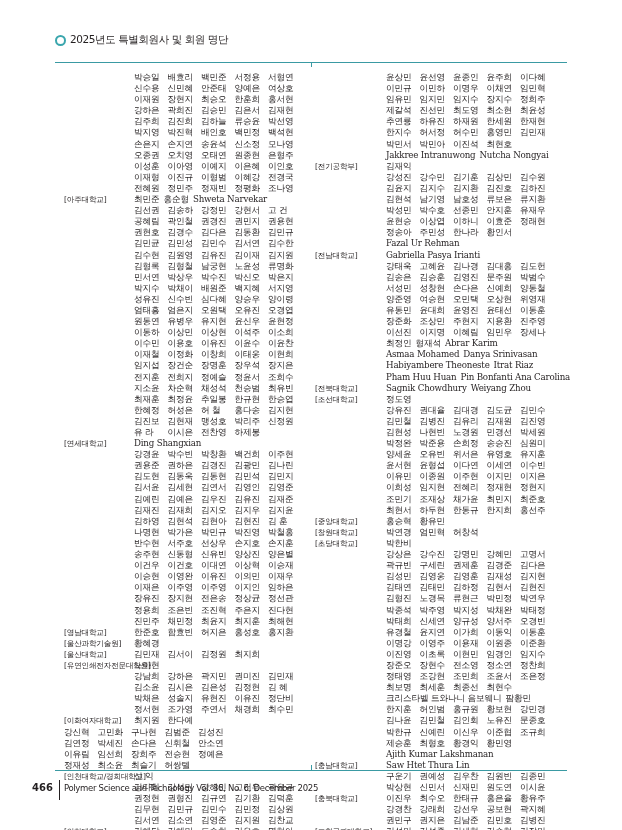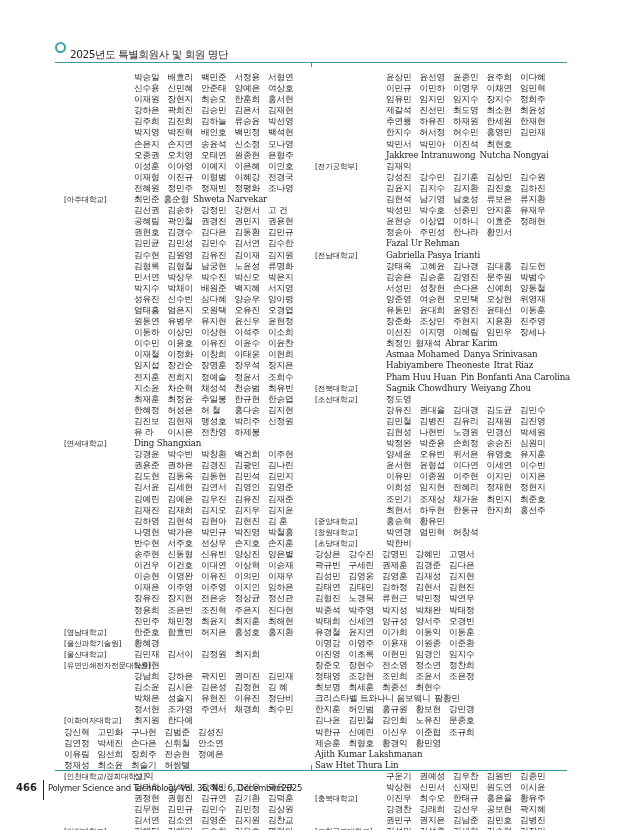--- a/index.html
+++ b/index.html
@@ -1,39 +1,39 @@
 <!DOCTYPE html>
 <html><head>
 <meta charset="utf-8">
 <style>
   html, body { margin:0; padding:0; background:#ffffff; }
   body { width:622px; height:830px; position:relative; overflow:hidden;
          font-family:"DejaVu Serif", serif; color:#231f20; }
   .hdr { position:absolute; left:55px; top:33px; display:flex; align-items:center; }
   .hdr .dot { width:7px; height:7px; border-radius:50%; border:2.5px solid #3aa6ad; margin-right:4px; box-sizing:content-box; }
-  .hdr .ttl { font-family:"DejaVu Sans", sans-serif; font-size:10.5px; color:#231f20; letter-spacing:-0.4px;margin-top:15px; }
+  .hdr .ttl { font-family:"DejaVu Sans", sans-serif; font-size:10.5px; color:#231f20; letter-spacing:-0.4px; }
   .rule { position:absolute; left:55px; width:512px; height:1px; background:#3a9aa3; }
   .rule.top { top:62px; }
   .rule.bot { top:770px; }
   .tick { position:absolute; left:311px; width:1px; height:5px; background:#3a9aa3; }
   .tick.top { top:62px; }
   .tick.bot { top:765px; }
   .col { position:absolute; top:72px; font-size:8.7px; line-height:11.1px; letter-spacing:-0.2px; }
   .col.left { left:64px; width:246px; }
   .col.right { left:315px; width:260px; }
   .grp { display:flex;align-items:flex-end; }
   .grp .lab { font-family:"DejaVu Sans", sans-serif; font-size:7.6px; white-space:nowrap; }
   .col.left .grp .lab { width:70px; }
   .col.right .grp .lab { width:71px; }
   .rows { }
   .row { display:flex; white-space:nowrap; height:11.1px; }
   .row span { display:inline-block; width:33.5px; }
   .row.wide span { width:auto; margin-right:4px; }
   .labs { display:flex; flex-direction:column; }
-  .foot { position:absolute; top:780px; left:16px; display:flex; align-items:stretch; font-family:"DejaVu Sans", sans-serif; }
+  .foot { position:absolute; top:780px; left:32px; display:flex; align-items:stretch; font-family:"DejaVu Sans", sans-serif; }
   .foot .pg { font-size:10px; font-weight:bold; padding-right:6px; margin-top:2px; }
   .foot .bar { width:1px; background:#231f20; height:20px; }
   .foot .jn { font-size:8.5px; padding-left:4px; margin-top:3px; letter-spacing:-0.3px; }
 </style>
 </head>
 <body>
 
 <div class="hdr">
   <span class="dot"></span>
   <span class="ttl">2025년도 특별회원사 및 회원 명단</span>
@@ -874,20 +874,23 @@
       <div class="lab labs">
         <span>[초당대학교]</span>
       </div>
       <div class="rows">
         <div class="row">
           <span>박한비</span>
         </div>
       </div>
     </div>
     <div class="grp">
+      <div class="lab labs">
+        <span>[충남대학교]</span>
+      </div>
       <div class="rows">
         <div class="row">
           <span>강상은</span>
           <span>강수진</span>
           <span>강명민</span>
           <span>강혜민</span>
           <span>고명서</span>
         </div>
         <div class="row">
           <span>곽규빈</span>

